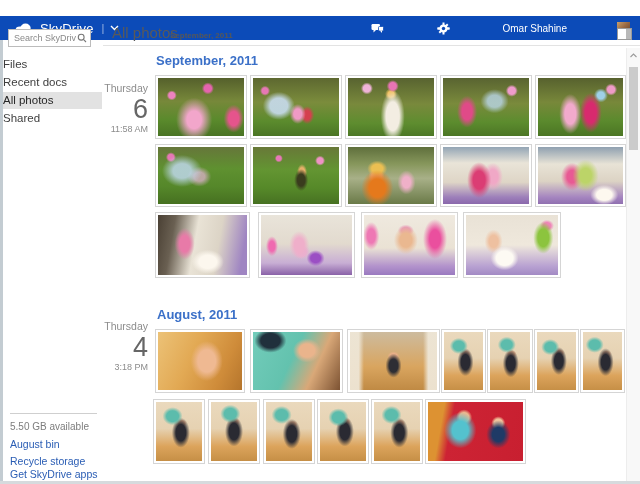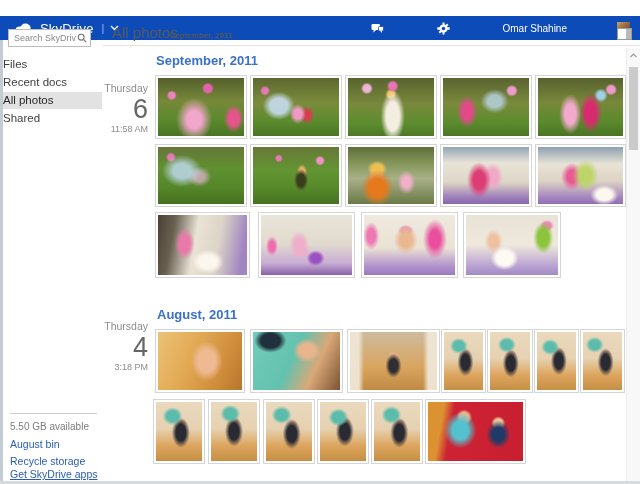--- a/index.html
+++ b/index.html
@@ -107,21 +107,21 @@
     <div class="nav-item">Files</div>
     <div class="nav-item">Recent docs</div>
     <div class="nav-item selected">All photos</div>
     <div class="nav-item">Shared</div>
   </div>
 </div>
 <div class="side-divider"></div>
 <div class="storage-text">5.50 GB available</div>
 <div class="side-link" style="top:438px;">August bin</div>
 <div class="side-link" style="top:455px;">Recycle storage</div>
-<div class="side-link" style="top:468px;text-decoration:underline;">Get SkyDrive apps</div>
+<div class="side-link" style="top:468px;">Get SkyDrive apps</div>
 
 <div class="page-title">All photos</div>
 <div class="page-subtitle">September, 2011</div>
 <div class="header-divider"></div>
 <div class="details-toggle"></div>
 
 <div id="timeline">
     <div class="month-heading" style="left: 156px; top: 53px;">September, 2011</div>
     <div class="date-block" style="top: 82px;">
       <div class="date-weekday">Thursday</div>

